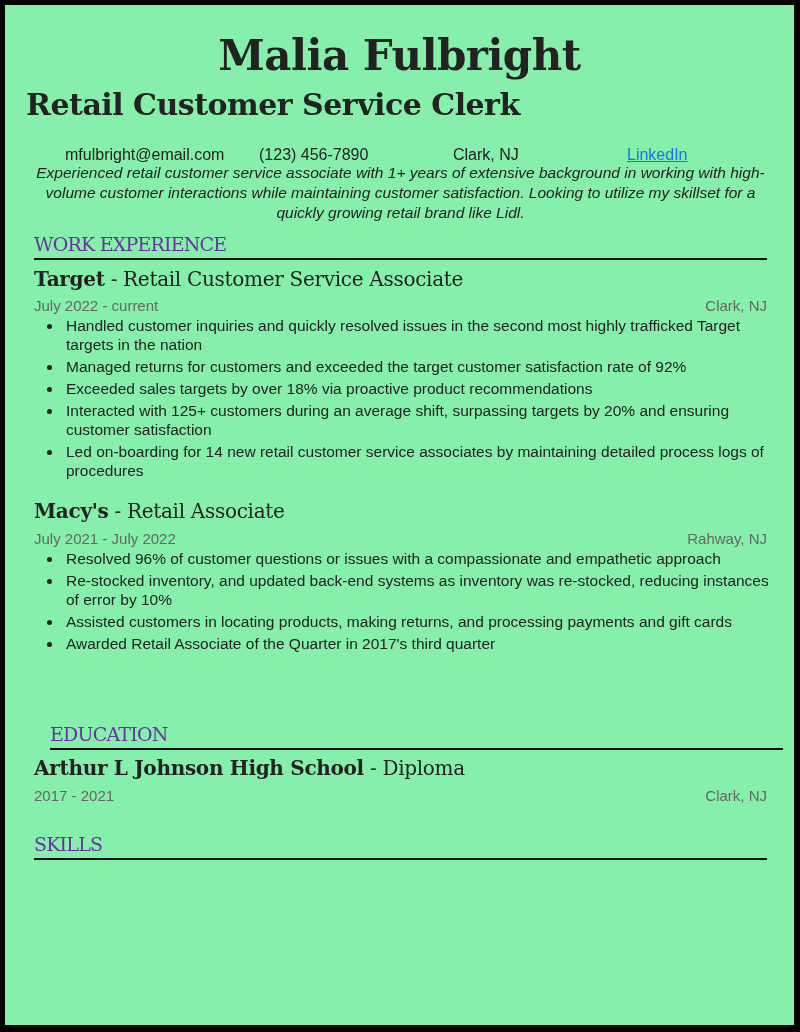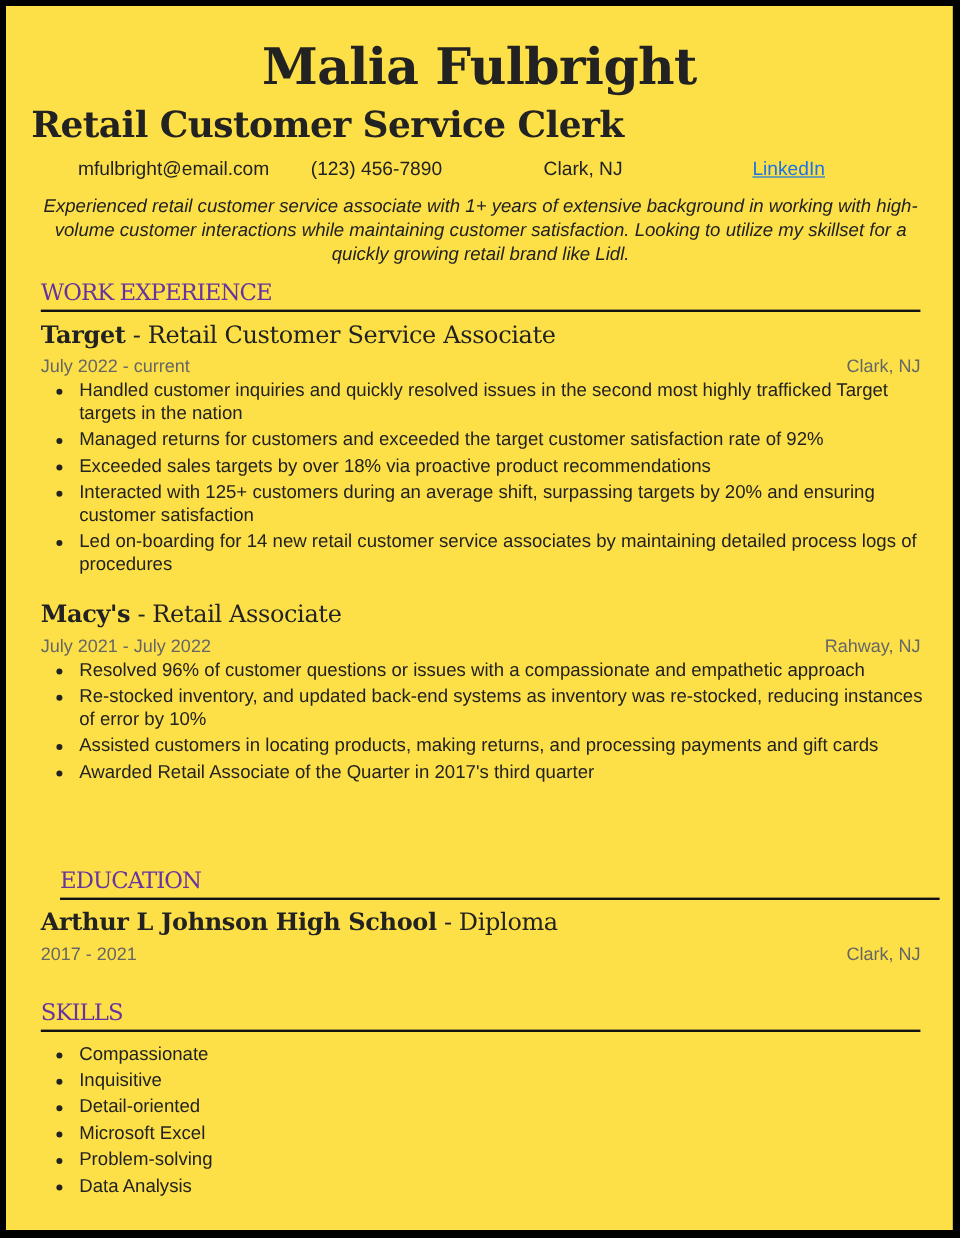--- a/index.html
+++ b/index.html
@@ -1,33 +1,33 @@
 <!DOCTYPE html>
 <html><head>
 <meta charset="utf-8">
 <style>
   * { box-sizing: border-box; margin: 0; padding: 0; }
   html, body { width: 800px; height: 1032px; background: #000; }
   body { position: relative; overflow: hidden; }
   .page {
     position: absolute; left: 5px; top: 5px; width: 789px; height: 1020px;
-    background: #fde047; color: #2a2a2a;
+    background: #86efac; color: #2a2a2a;
     font-family: "Liberation Sans", sans-serif;
   }
   .name {
     position: absolute; top: 30px; left: 0; width: 100%; text-align: center;
     font-family: "DejaVu Serif", serif; font-weight: bold; font-size: 42px;
     color: #222; letter-spacing: -0.5px; line-height: 1;
   }
   .title {
     position: absolute; top: 85px; left: 0; width: 100%; 
     font-family: "DejaVu Serif", serif; font-weight: bold; font-size: 30px;
     color: #222; letter-spacing: -0.5px; line-height: 1; padding-left: 21px;
   }
-  .contact { position: absolute; top: 127px; font-size: 16px; color: #222; line-height: 20px; }
+  .contact { position: absolute; top: 140px; font-size: 16px; color: #222; line-height: 20px; }
   .contact.email { left: 60px; }
   .contact.phone { left: 254px; }
   .contact.loc { left: 448px; }
   .contact.link { left: 622px; color: #1a73e8; text-decoration: underline; }
   .summary {
     position: absolute; top: 158px; left: 28px; width: 735px; text-align: center;
     font-style: italic; font-size: 15.5px; line-height: 20px; color: #222;
   }
   .section-head {
     position: absolute; left: 29px; width: 733px;
@@ -103,21 +103,13 @@
   <div class="section-head" style="top:720px;margin-left:16px;">EDUCATION</div>
   <div class="entry-head" style="top:753px;">
     <span class="org">Arthur L Johnson High School</span><span class="sep">-</span><span>Diploma</span>
   </div>
   <div class="meta" style="top:782px;">
     <span>2017 - 2021</span>
     <span>Clark, NJ</span>
   </div>
 
   <div class="section-head" style="top:830px;">SKILLS</div>
-  <ul class="bullets" style="top:864px;">
-    <li>Compassionate</li>
-    <li>Inquisitive</li>
-    <li>Detail-oriented</li>
-    <li>Microsoft Excel</li>
-    <li>Problem-solving</li>
-    <li>Data Analysis</li>
-  </ul>
 </div>
 
 </body></html>

